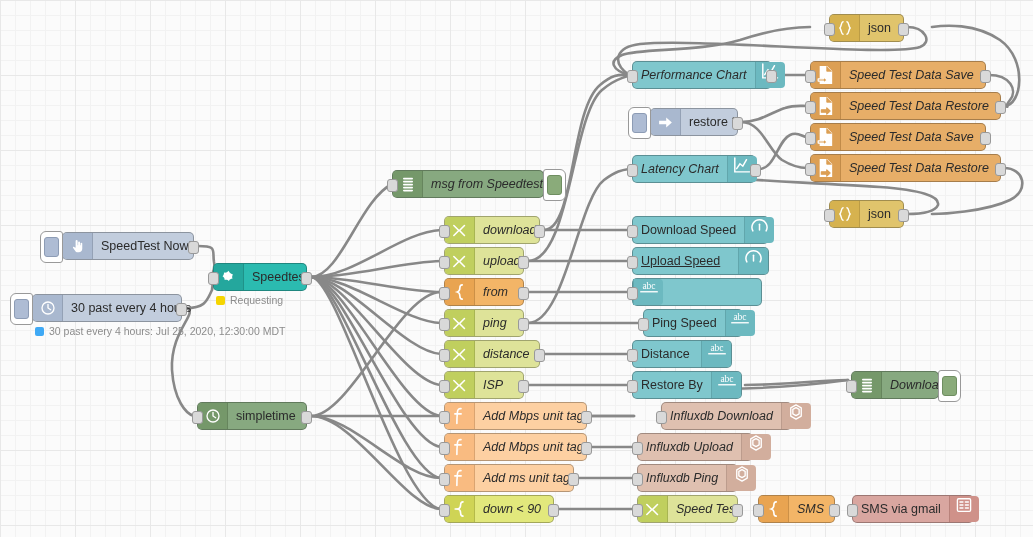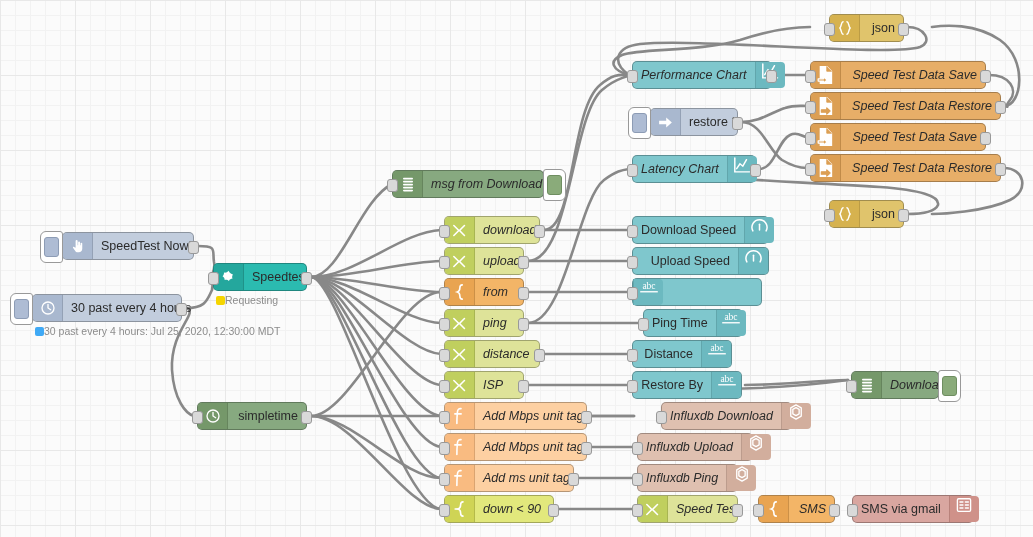--- a/index.html
+++ b/index.html
@@ -34,21 +34,21 @@
     width:29px;height:100%;
     flex:0 0 29px;
     border-right:1px solid rgba(0,0,0,0.12);
     border-radius:4px 0 0 4px;
     display:flex;align-items:center;justify-content:center;
   }
   .node .lbl{
     flex:1 1 auto;
     padding:0 8px;
     white-space:nowrap;
-    text-align:right;
+    text-align:left;
     line-height:26px;
   }
   .node.lblleft .lbl{text-align:left;}
   .node .icoBoxR{
     width:29px;height:100%;flex:0 0 29px;
     border-left:1px solid rgba(0,0,0,0.10);
     border-radius:0 4px 4px 0;
     display:flex;align-items:flex-start;justify-content:center;
   }
   .italic .lbl{font-style:italic;}
@@ -74,21 +74,21 @@
   .dbgpad{
     position:absolute;right:-23px;top:-2px;
     width:21px;height:30px;
     background:#fff;border:1px solid #999;border-radius:3px 6px 6px 3px;
     display:flex;align-items:center;justify-content:center;
   }
   .dbgpad i{display:block;width:13px;height:18px;border-radius:3px;background:#8aab7a;border:1px solid #6f8e61;}
   .status{
     position:absolute;left:2px;top:30px;
     font-size:10.5px;color:#8c8c8c;
-    white-space:nowrap;display:flex;align-items:center;
+    white-space:nowrap;display:flex;align-items:center;gap:5px;
   }
   .status .dot{width:9px;height:9px;border-radius:2px;display:inline-block;}
   svg.gl{display:block;}
 </style>
 </head>
 <body>
 
 <div id="canvas">
 
   <svg id="wires" viewBox="0 0 1033 537" width="1033" height="537">
@@ -215,21 +215,21 @@
         <span class="port in"></span>
         <span class="icoBox" style="background:#75986a">
           <svg class="gl" width="14" height="15" viewBox="0 0 16 18" fill="#ffffff">
             <rect x="2" y="1" width="12" height="2.1" rx="1"></rect>
             <rect x="2" y="4.6" width="12" height="2.1" rx="1"></rect>
             <rect x="2" y="8.2" width="12" height="2.1" rx="1"></rect>
             <rect x="2" y="11.8" width="12" height="2.1" rx="1"></rect>
             <rect x="2" y="15.2" width="12" height="2.1" rx="1"></rect>
           </svg>
         </span>
-        <span class="lbl">msg from Download</span>
+        <span class="lbl">msg from Speedtest</span>
         <span class="dbgpad">
           <i></i>
         </span>
       </div>
       <div class="node italic lblleft" style="left: 444px; top: 216px; width: 96px; background: rgb(222, 227, 153);">
         <span class="port in"></span>
         <span class="icoBox" style="background:#c0cf5e">
           <svg class="gl" width="17" height="17" viewBox="0 0 24 24" fill="none" stroke="#ffffff" stroke-width="2.2" stroke-linecap="round">
             <path d="M4 5l7 7-7 7"></path>
             <path d="M19 5l-7 7 7 7"></path>
@@ -339,42 +339,42 @@
       <div class="node" style="left: 632px; top: 216px; width: 137px; background: rgb(127, 199, 205);">
         <span class="port in"></span>
         <span class="lbl">Download Speed</span>
         <span class="icoBoxR" style="background:#6cb9c0">
           <svg class="gl" width="19" height="19" viewBox="0 0 24 24" fill="none" stroke="#ffffff" stroke-width="1.9" stroke-linecap="round">
             <path d="M3.6 17.5A9.6 9.6 0 0 1 12 3.4a9.6 9.6 0 0 1 8.4 14.1"></path>
             <path d="M12 16.5V9.2"></path>
           </svg>
         </span>
       </div>
-      <div class="node" style="left: 632px; top: 247px; width: 137px; background: rgb(127, 199, 205);">
+      <div class="node" style="left: 632px; top: 247px; width: 137px; background: rgb(127, 199, 205); text-decoration: underline;">
         <span class="port in"></span>
         <span class="lbl">Upload Speed</span>
         <span class="icoBoxR" style="background:#6cb9c0">
           <svg class="gl" width="19" height="19" viewBox="0 0 24 24" fill="none" stroke="#ffffff" stroke-width="1.9" stroke-linecap="round">
             <path d="M3.6 17.5A9.6 9.6 0 0 1 12 3.4a9.6 9.6 0 0 1 8.4 14.1"></path>
             <path d="M12 16.5V9.2"></path>
           </svg>
         </span>
       </div>
       <div class="node italic" style="left: 632px; top: 278px; width: 130px; background: rgb(127, 199, 205);">
         <span class="port in"></span>
         <span class="icoBoxR" style="background:#6cb9c0">
           <svg class="gl" width="22" height="16" viewBox="0 0 30 20" fill="#ffffff">
             <text x="15" y="13" font-family="Liberation Serif, serif" font-size="13" text-anchor="middle">abc</text>
             <rect x="3" y="15.6" width="24" height="1.8"></rect>
           </svg>
         </span>
       </div>
       <div class="node" style="left: 643px; top: 309px; width: 100px; background: rgb(127, 199, 205);">
         <span class="port in"></span>
-        <span class="lbl">Ping Time</span>
+        <span class="lbl">Ping Speed</span>
         <span class="icoBoxR" style="background:#6cb9c0">
           <svg class="gl" width="22" height="16" viewBox="0 0 30 20" fill="#ffffff">
             <text x="15" y="13" font-family="Liberation Serif, serif" font-size="13" text-anchor="middle">abc</text>
             <rect x="3" y="15.6" width="24" height="1.8"></rect>
           </svg>
         </span>
       </div>
       <div class="node" style="left: 632px; top: 340px; width: 100px; background: rgb(127, 199, 205);">
         <span class="port in"></span>
         <span class="lbl">Distance</span>

